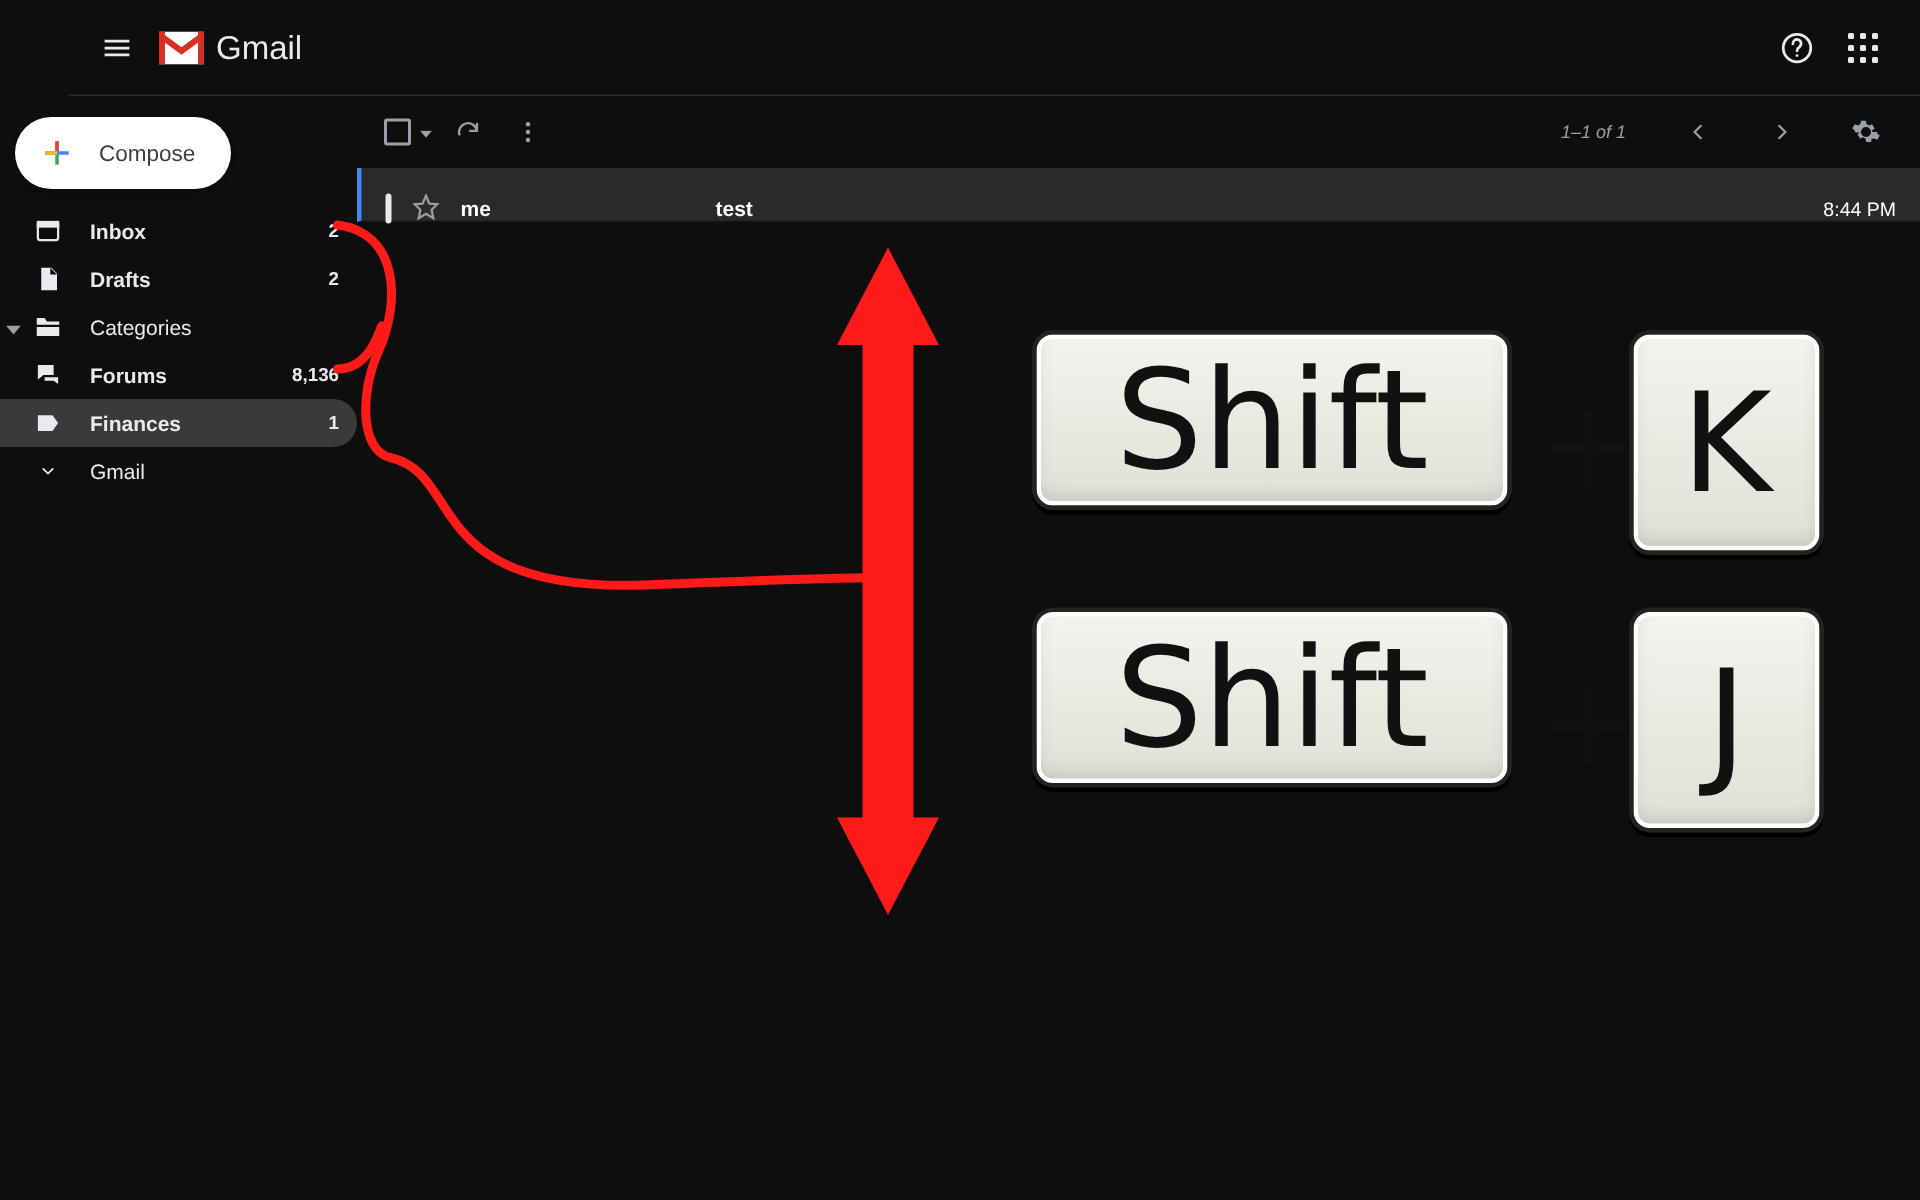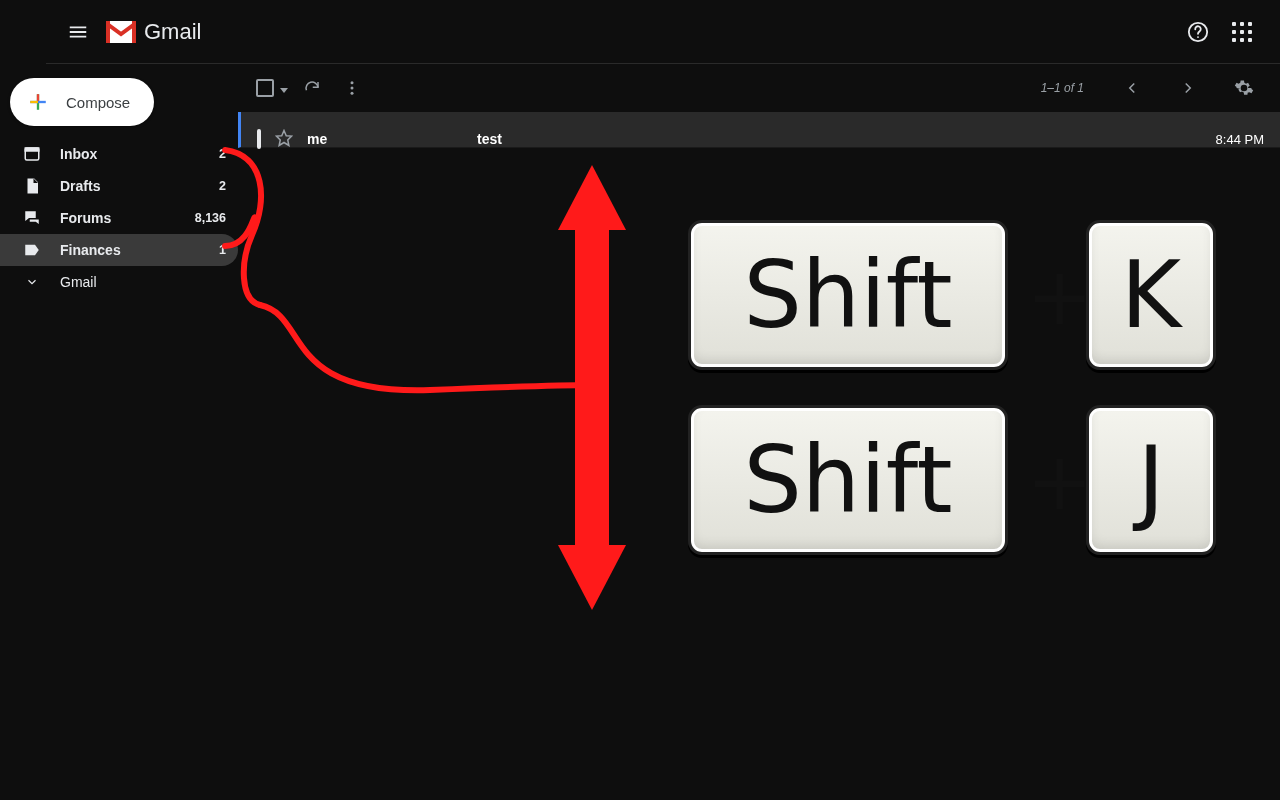--- a/index.html
+++ b/index.html
@@ -178,21 +178,21 @@
   .key {
     position: absolute;
     background: linear-gradient(#f4f4ee, #e0e0d8);
     border: 3px solid #222;
     border-radius: 14px;
     box-shadow: inset 0 0 0 3px #fff, inset 0 -6px 12px rgba(0,0,0,0.12), 0 3px 0 #000;
     display: flex; align-items: center; justify-content: center;
     font-family: "DejaVu Sans", Arial, sans-serif;
     color: #111;
   }
-  .key.shift { width: 320px; height: 150px; font-size: 92px; }
+  .key.shift { width: 320px; height: 120px; font-size: 92px; }
   .key.letter { width: 130px; height: 150px; font-size: 92px; }
   .plus {
     position: absolute;
     font-size: 80px; color: #111; font-weight: 400;
     font-family: "DejaVu Sans", Arial, sans-serif;
   }
 </style>
 </head>
 <body>
 
@@ -267,20 +267,33 @@
       </li>
       <li class="nav-item bold">
         <span class="nav-icon">
           <svg width="18" height="18" viewBox="0 0 24 24" fill="currentColor">
               <path d="M6 2h9l5 5v15H6z"></path>
               <path d="M14 2v6h6" fill="#0e0e0e"></path>
             </svg>
         </span>
         <span class="nav-label">Drafts</span>
         <span class="nav-count">2</span>
+      </li>
+      <li class="nav-item has-caret">
+        <span class="expand-caret">
+          <svg width="10" height="6" viewBox="0 0 10 6" fill="currentColor">
+              <path d="M0 0l5 6 5-6z"></path>
+            </svg>
+        </span>
+        <span class="nav-icon">
+          <svg width="18" height="18" viewBox="0 0 24 24" fill="currentColor">
+              <path d="M2 4h7l2 3h11v3H2zM2 12h20v8H2z"></path>
+            </svg>
+        </span>
+        <span class="nav-label">Categories</span>
       </li>
       <li class="nav-item bold child">
         <span class="nav-icon">
           <svg width="18" height="18" viewBox="0 0 24 24" fill="currentColor">
               <path d="M3 3h14v9H8l-5 4zM9 14h12v6l-4-3H9z"></path>
             </svg>
         </span>
         <span class="nav-label">Forums</span>
         <span class="nav-count">8,136</span>
       </li>

